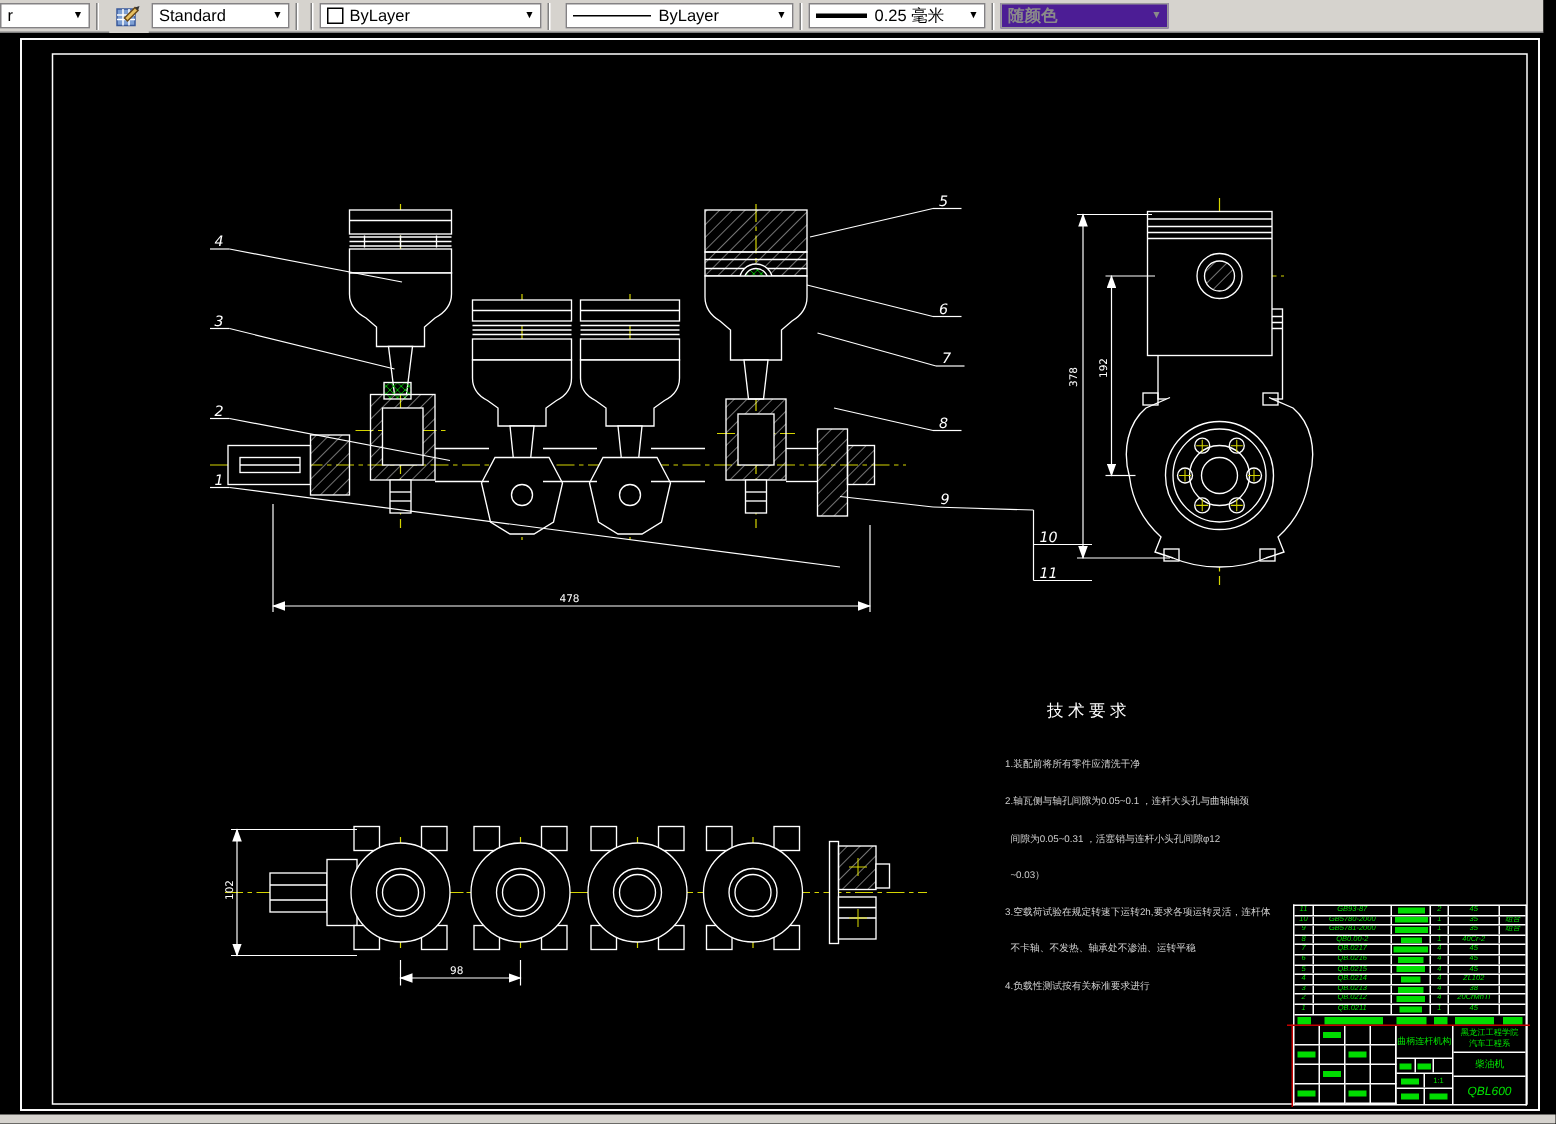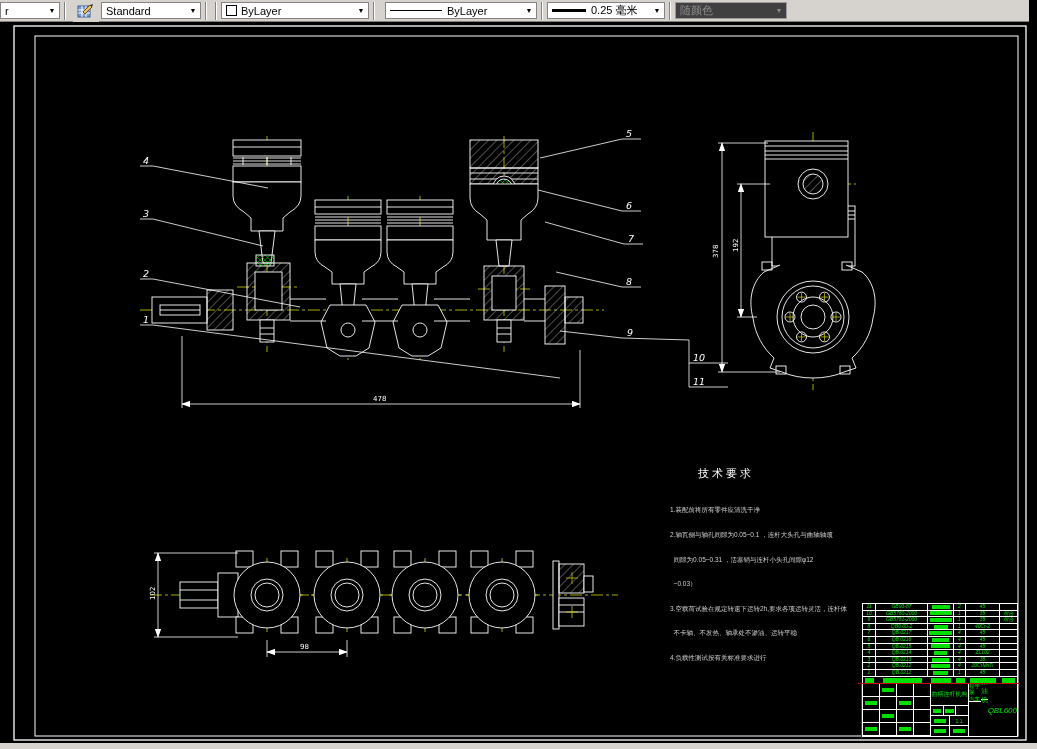--- a/index.html
+++ b/index.html
@@ -14,21 +14,21 @@
     border-bottom:1px solid #808080;box-sizing:border-box;
   }
   .tb-right-black{position:absolute;top:0;right:0;width:8px;height:22px;background:#000;z-index:11;}
   .combo{
     display:flex;align-items:center;background:#fff;border:1px solid #848284;
     height:17px;font-size:11px;color:#000;padding-left:4px;box-sizing:border-box;
     font-family:"Liberation Sans",sans-serif;white-space:nowrap;
   }
   .combo .arrow{width:14px;display:flex;align-items:center;justify-content:center;
     font-size:7px;color:#000;margin-left:auto;flex:0 0 14px;}
-  .combo.disabled{background:#404040;color:#8a8a8a;border-color:#9a9a9a;}
+  .combo.disabled{background:#4c1d95;color:#8a8a8a;border-color:#9a9a9a;font-weight:bold;}
   .combo.disabled .arrow{color:#8a8a8a;}
   .sep{width:0;height:18px;border-left:1px solid #808080;border-right:1px solid #fff;margin:0 4px;}
   .toolbtn{width:24px;height:20px;margin:0 2px 0 3px;display:flex;align-items:center;
     justify-content:center;background:#d6d3ce;border:1px solid #d6d3ce;}
   .swatch{width:9px;height:9px;background:#fff;border:1px solid #000;margin-right:4px;flex:0 0 9px;}
   .linesample{width:52px;height:1px;background:#000;margin-right:5px;flex:0 0 52px;}
   .linesample.thick{height:3px;width:34px;flex-basis:34px;}
   
   #cad{position:absolute;top:0;left:0;z-index:1;}
   
@@ -67,21 +67,21 @@
     box-sizing:border-box;display:flex;align-items:center;justify-content:center;}
   .gb{display:block;height:4px;background:#00dd00;width:70%;}
   .tb-mid{width:38px;flex:0 0 38px;border-right:1px solid #fff;box-sizing:border-box;
     display:flex;flex-direction:column;}
   .tb-mid .title-cell{height:22px;border-bottom:1px solid #fff;display:flex;align-items:center;
     justify-content:center;color:#00e400;font-size:6px;overflow:hidden;box-sizing:border-box;}
   .tb-mid .sub{display:flex;height:10px;border-bottom:1px solid #fff;box-sizing:border-box;}
   .tb-mid .sub .s{flex:1;border-right:1px solid #fff;box-sizing:border-box;
     display:flex;align-items:center;justify-content:center;color:#00e400;font-size:5px;}
   .tb-mid .sub .s:last-child{border-right:none;}
-  .tb-right{flex:1;display:flex;flex-direction:row;}
+  .tb-right{flex:1;display:flex;flex-direction:column;}
   .tb-right .org{height:18px;border-bottom:1px solid #fff;box-sizing:border-box;
     display:flex;flex-direction:column;align-items:center;justify-content:center;
     color:#00e400;font-size:5.5px;line-height:6.5px;overflow:hidden;}
   .tb-right .prod{height:16px;border-bottom:1px solid #fff;box-sizing:border-box;
     display:flex;align-items:center;justify-content:center;color:#00e400;font-size:6.5px;}
   .tb-right .dno{flex:1;display:flex;align-items:center;justify-content:center;
     color:#00e400;font-size:8px;font-style:italic;}
   .red-h{position:absolute;left:858px;top:683px;width:162px;height:1px;background:#c40000;z-index:6;}
   .red-v{position:absolute;left:861px;top:683px;width:1px;height:55px;background:#c40000;z-index:6;}
   .bottom-strip{position:absolute;left:0;bottom:0;width:1037px;height:6px;background:#d6d3ce;z-index:9;}
@@ -100,21 +100,21 @@
     <svg width="18" height="16" viewBox="0 0 18 16">
       <rect x="1" y="3" width="12" height="11" fill="#7d9fd4" stroke="#3a5a9a"></rect>
       <line x1="1" y1="7" x2="13" y2="7" stroke="#fff"></line>
         <line x1="1" y1="10" x2="13" y2="10" stroke="#fff"></line>
       <line x1="5" y1="3" x2="5" y2="14" stroke="#fff"></line>
         <line x1="9" y1="3" x2="9" y2="14" stroke="#fff"></line>
       <path d="M6,9 L13,2 L15,4 L8,11 Z" fill="#e8c060" stroke="#6b4a1a"></path>
       <path d="M13,2 L15,4 L16,1 Z" fill="#333"></path>
     </svg>
   </div>
-  <div class="combo" style="width:100px">
+  <div class="combo" style="width:92px">
     <span>Standard</span>
     <span class="arrow">▼</span>
   </div>
   <div class="sep"></div>
   <div class="sep"></div>
   <div class="combo" style="width:148px">
     <span class="swatch"></span>
     <span>ByLayer</span>
     <span class="arrow">▼</span>
   </div>

